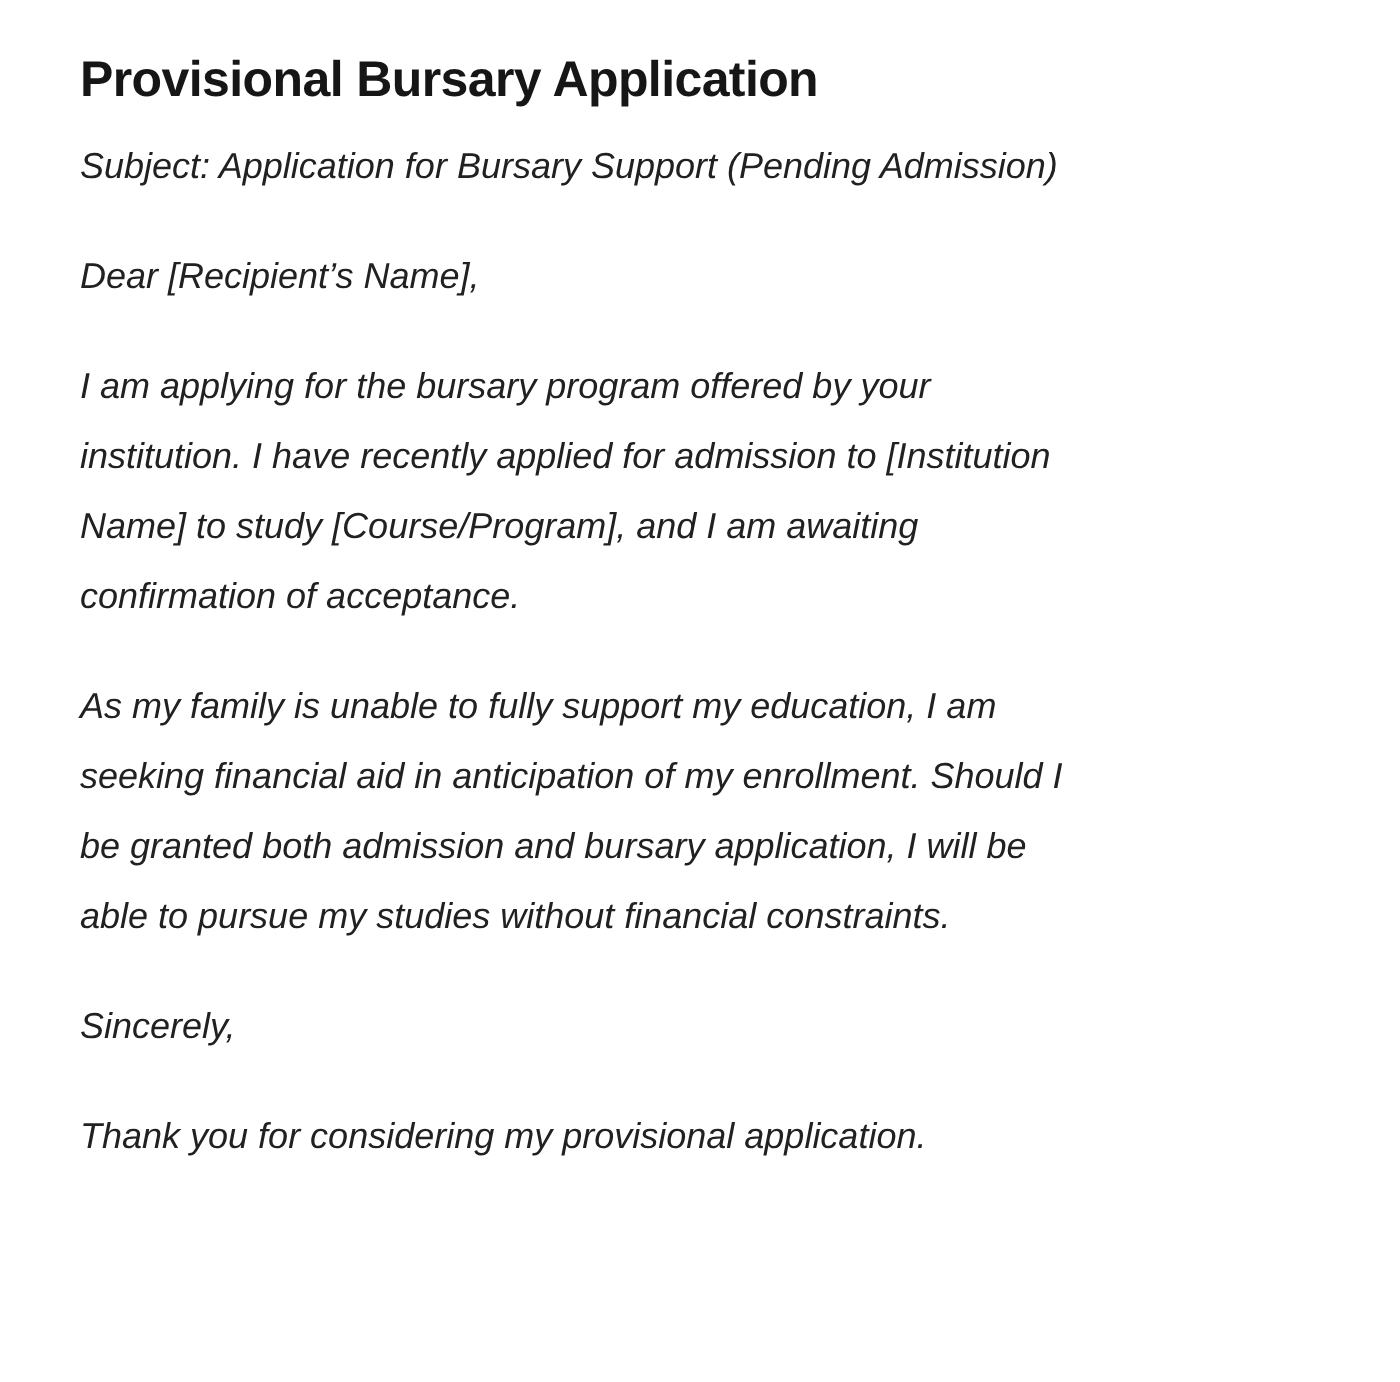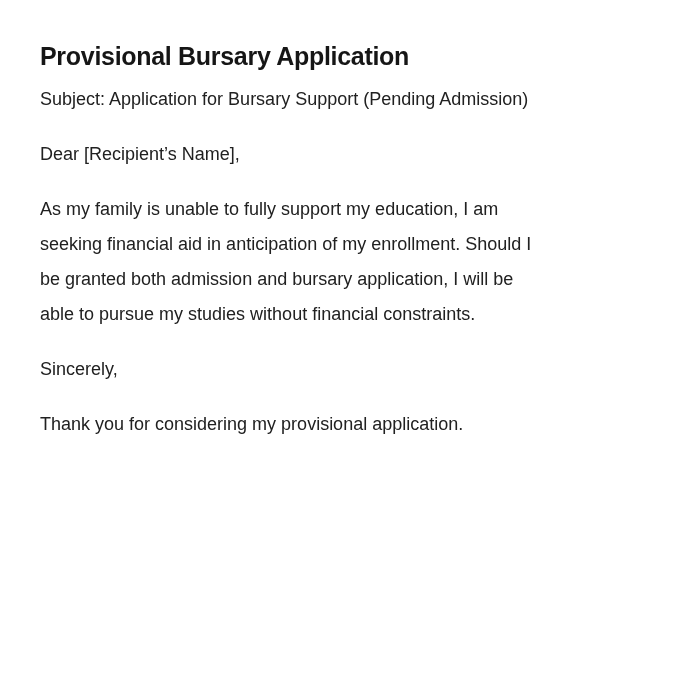--- a/index.html
+++ b/index.html
@@ -9,51 +9,56 @@
   }
   body {
     width: 700px;
     height: 691px;
     overflow: hidden;
     font-family: "Liberation Sans", "DejaVu Sans", sans-serif;
   }
   .page {
     box-sizing: border-box;
     width: 700px;
-    padding: 40px 20px 0 40px;
+    padding: 24px 20px 0 40px;
   }
   h1.doc-title {
     margin: 0 0 10px 0;
     font-size: 25px;
     line-height: 32px;
     font-weight: 700;
     letter-spacing: -0.3px;
     color: #161616;
     font-family: "Liberation Sans", "DejaVu Sans", sans-serif;
   }
   p.body-text {
     margin: 0 0 20px 0;
     font-size: 18px;
     line-height: 35px;
     font-weight: 400;
     color: #212121;
     white-space: pre-line;
     font-family: "Liberation Sans", "DejaVu Sans", sans-serif;
+    font-style: italic;
   }
 </style>
 </head>
 <body>
 
 <main class="page">
   <h1 class="doc-title">Provisional Bursary Application</h1>
 
   <p class="body-text">Subject: Application for Bursary Support (Pending Admission)</p>
 
   <p class="body-text">Dear [Recipient’s Name],</p>
 
+  <p class="body-text">I am applying for the bursary program offered by your
+institution. I have recently applied for admission to [Institution
+Name] to study [Course/Program], and I am awaiting
+confirmation of acceptance.</p>
 
   <p class="body-text">As my family is unable to fully support my education, I am
 seeking financial aid in anticipation of my enrollment. Should I
 be granted both admission and bursary application, I will be
 able to pursue my studies without financial constraints.</p>
 
   <p class="body-text">Sincerely,</p>
 
   <p class="body-text">Thank you for considering my provisional application.</p>
 

